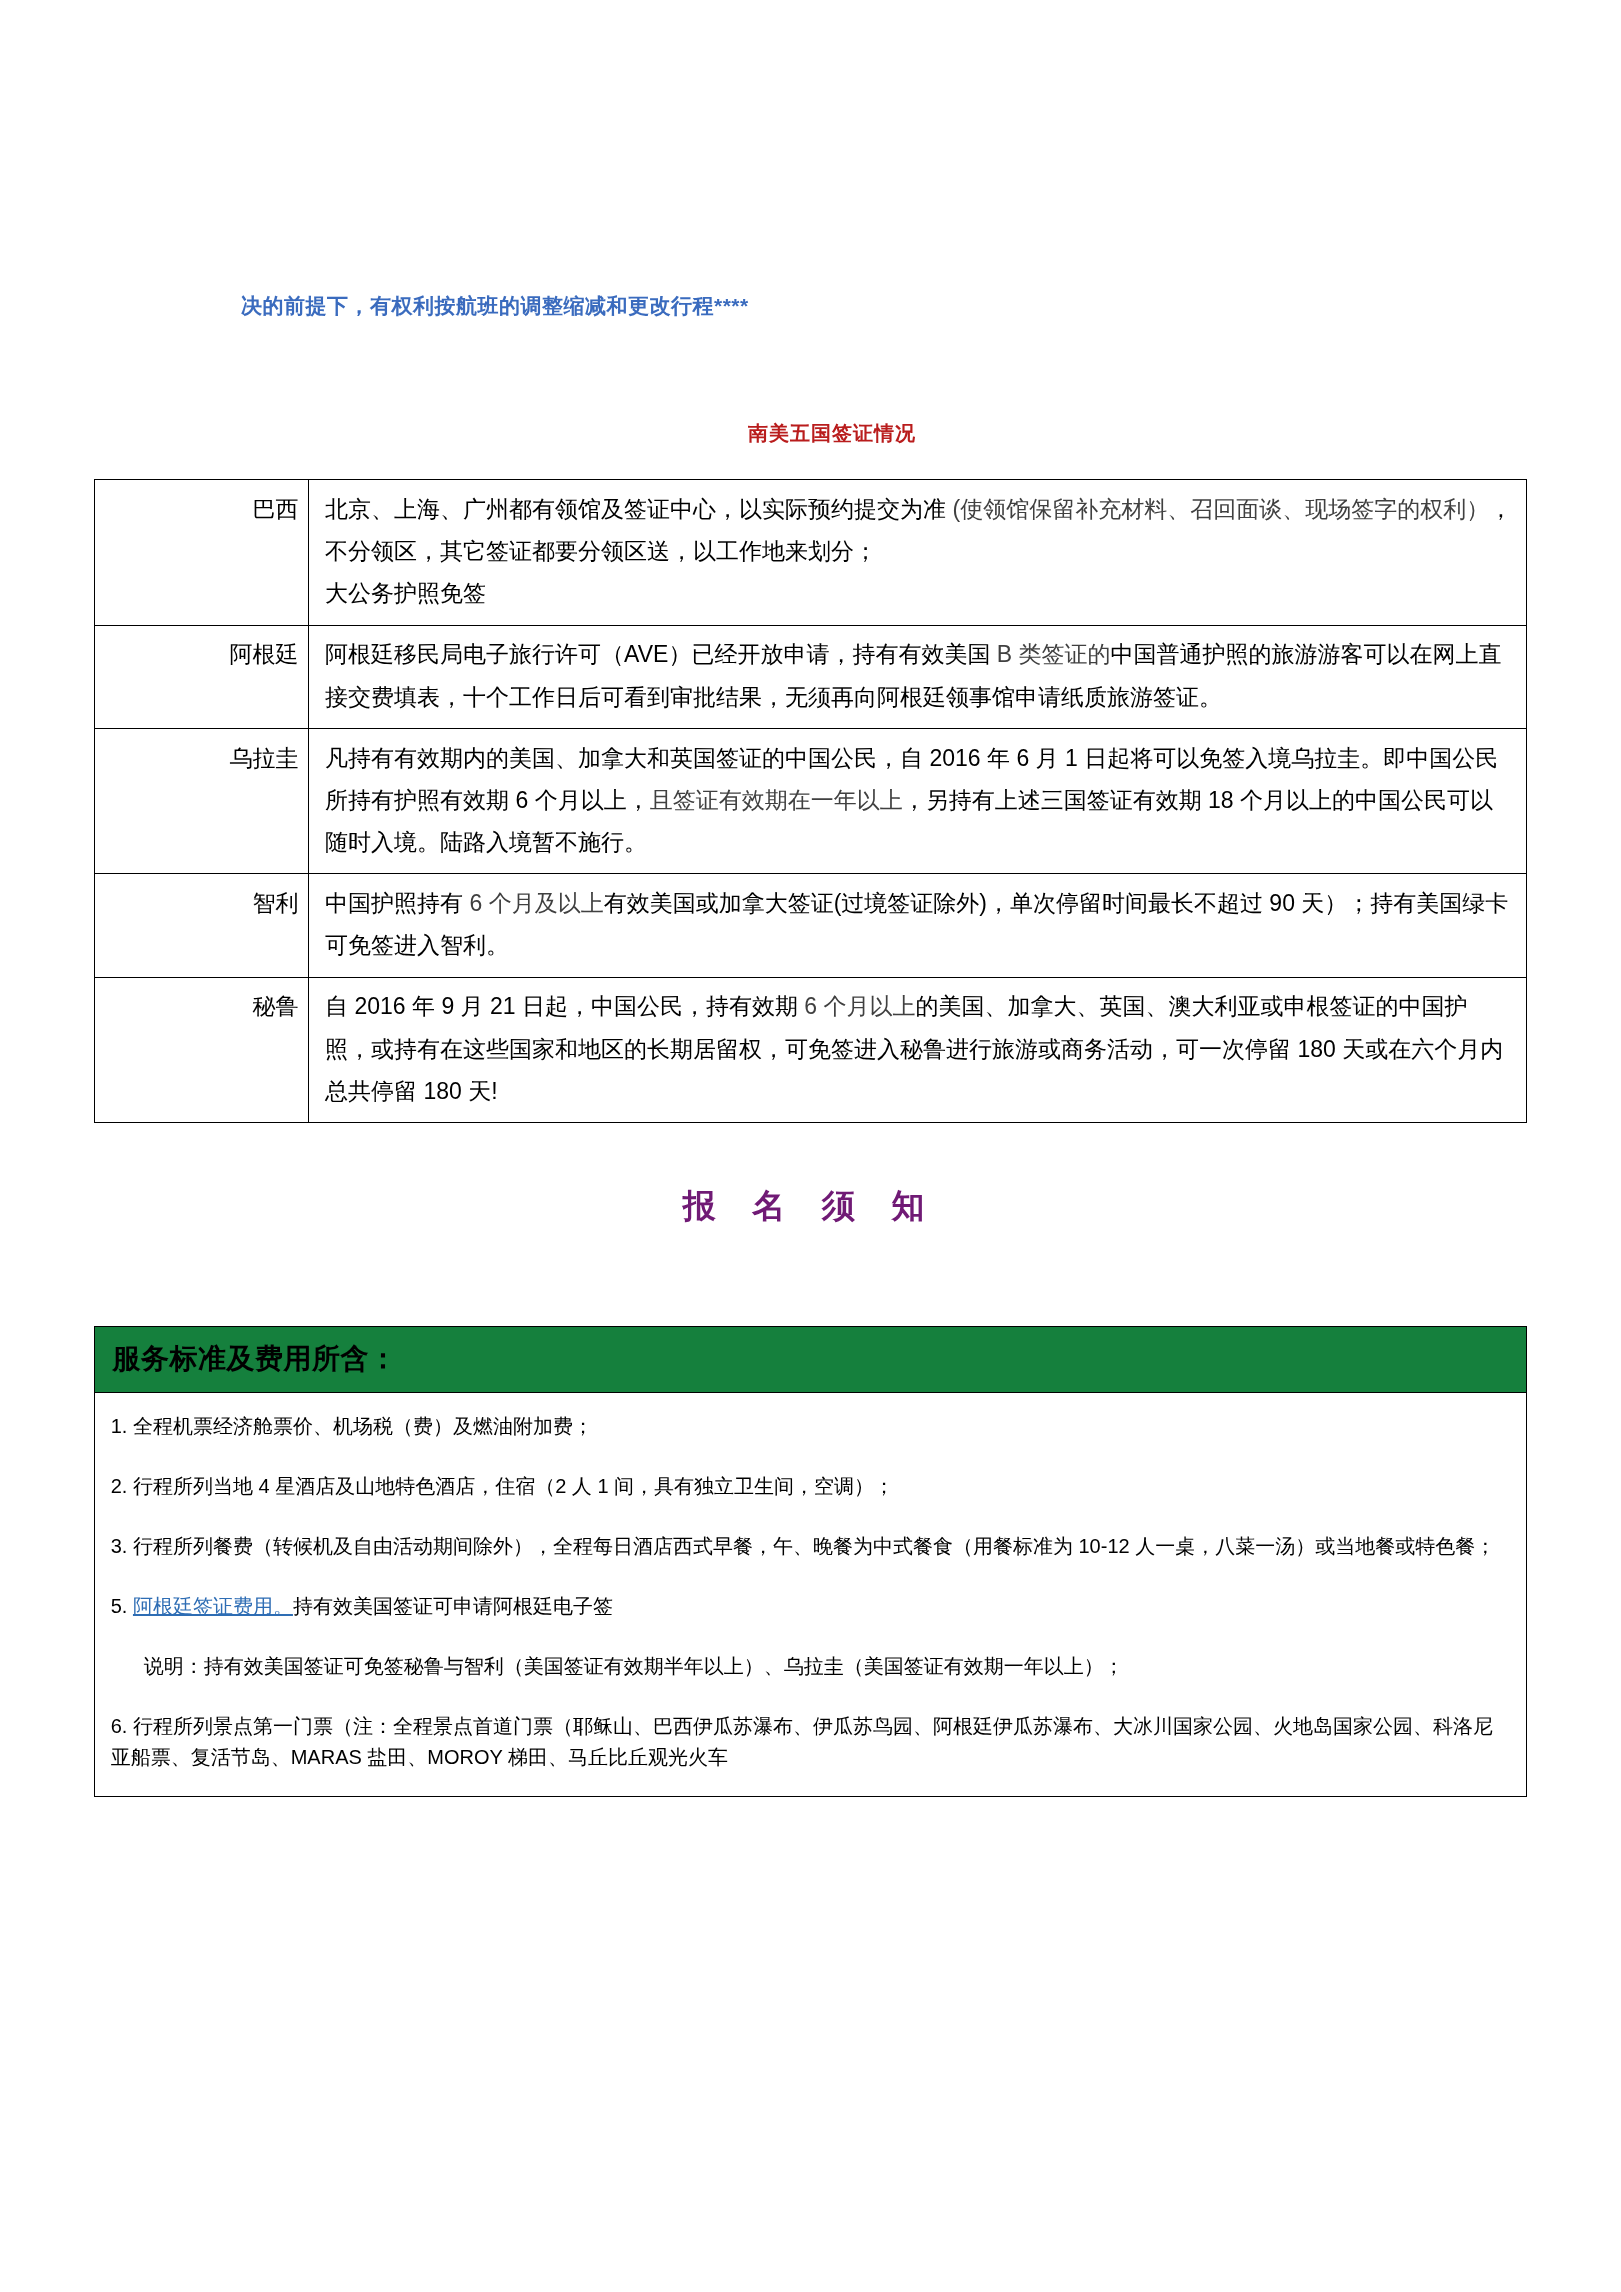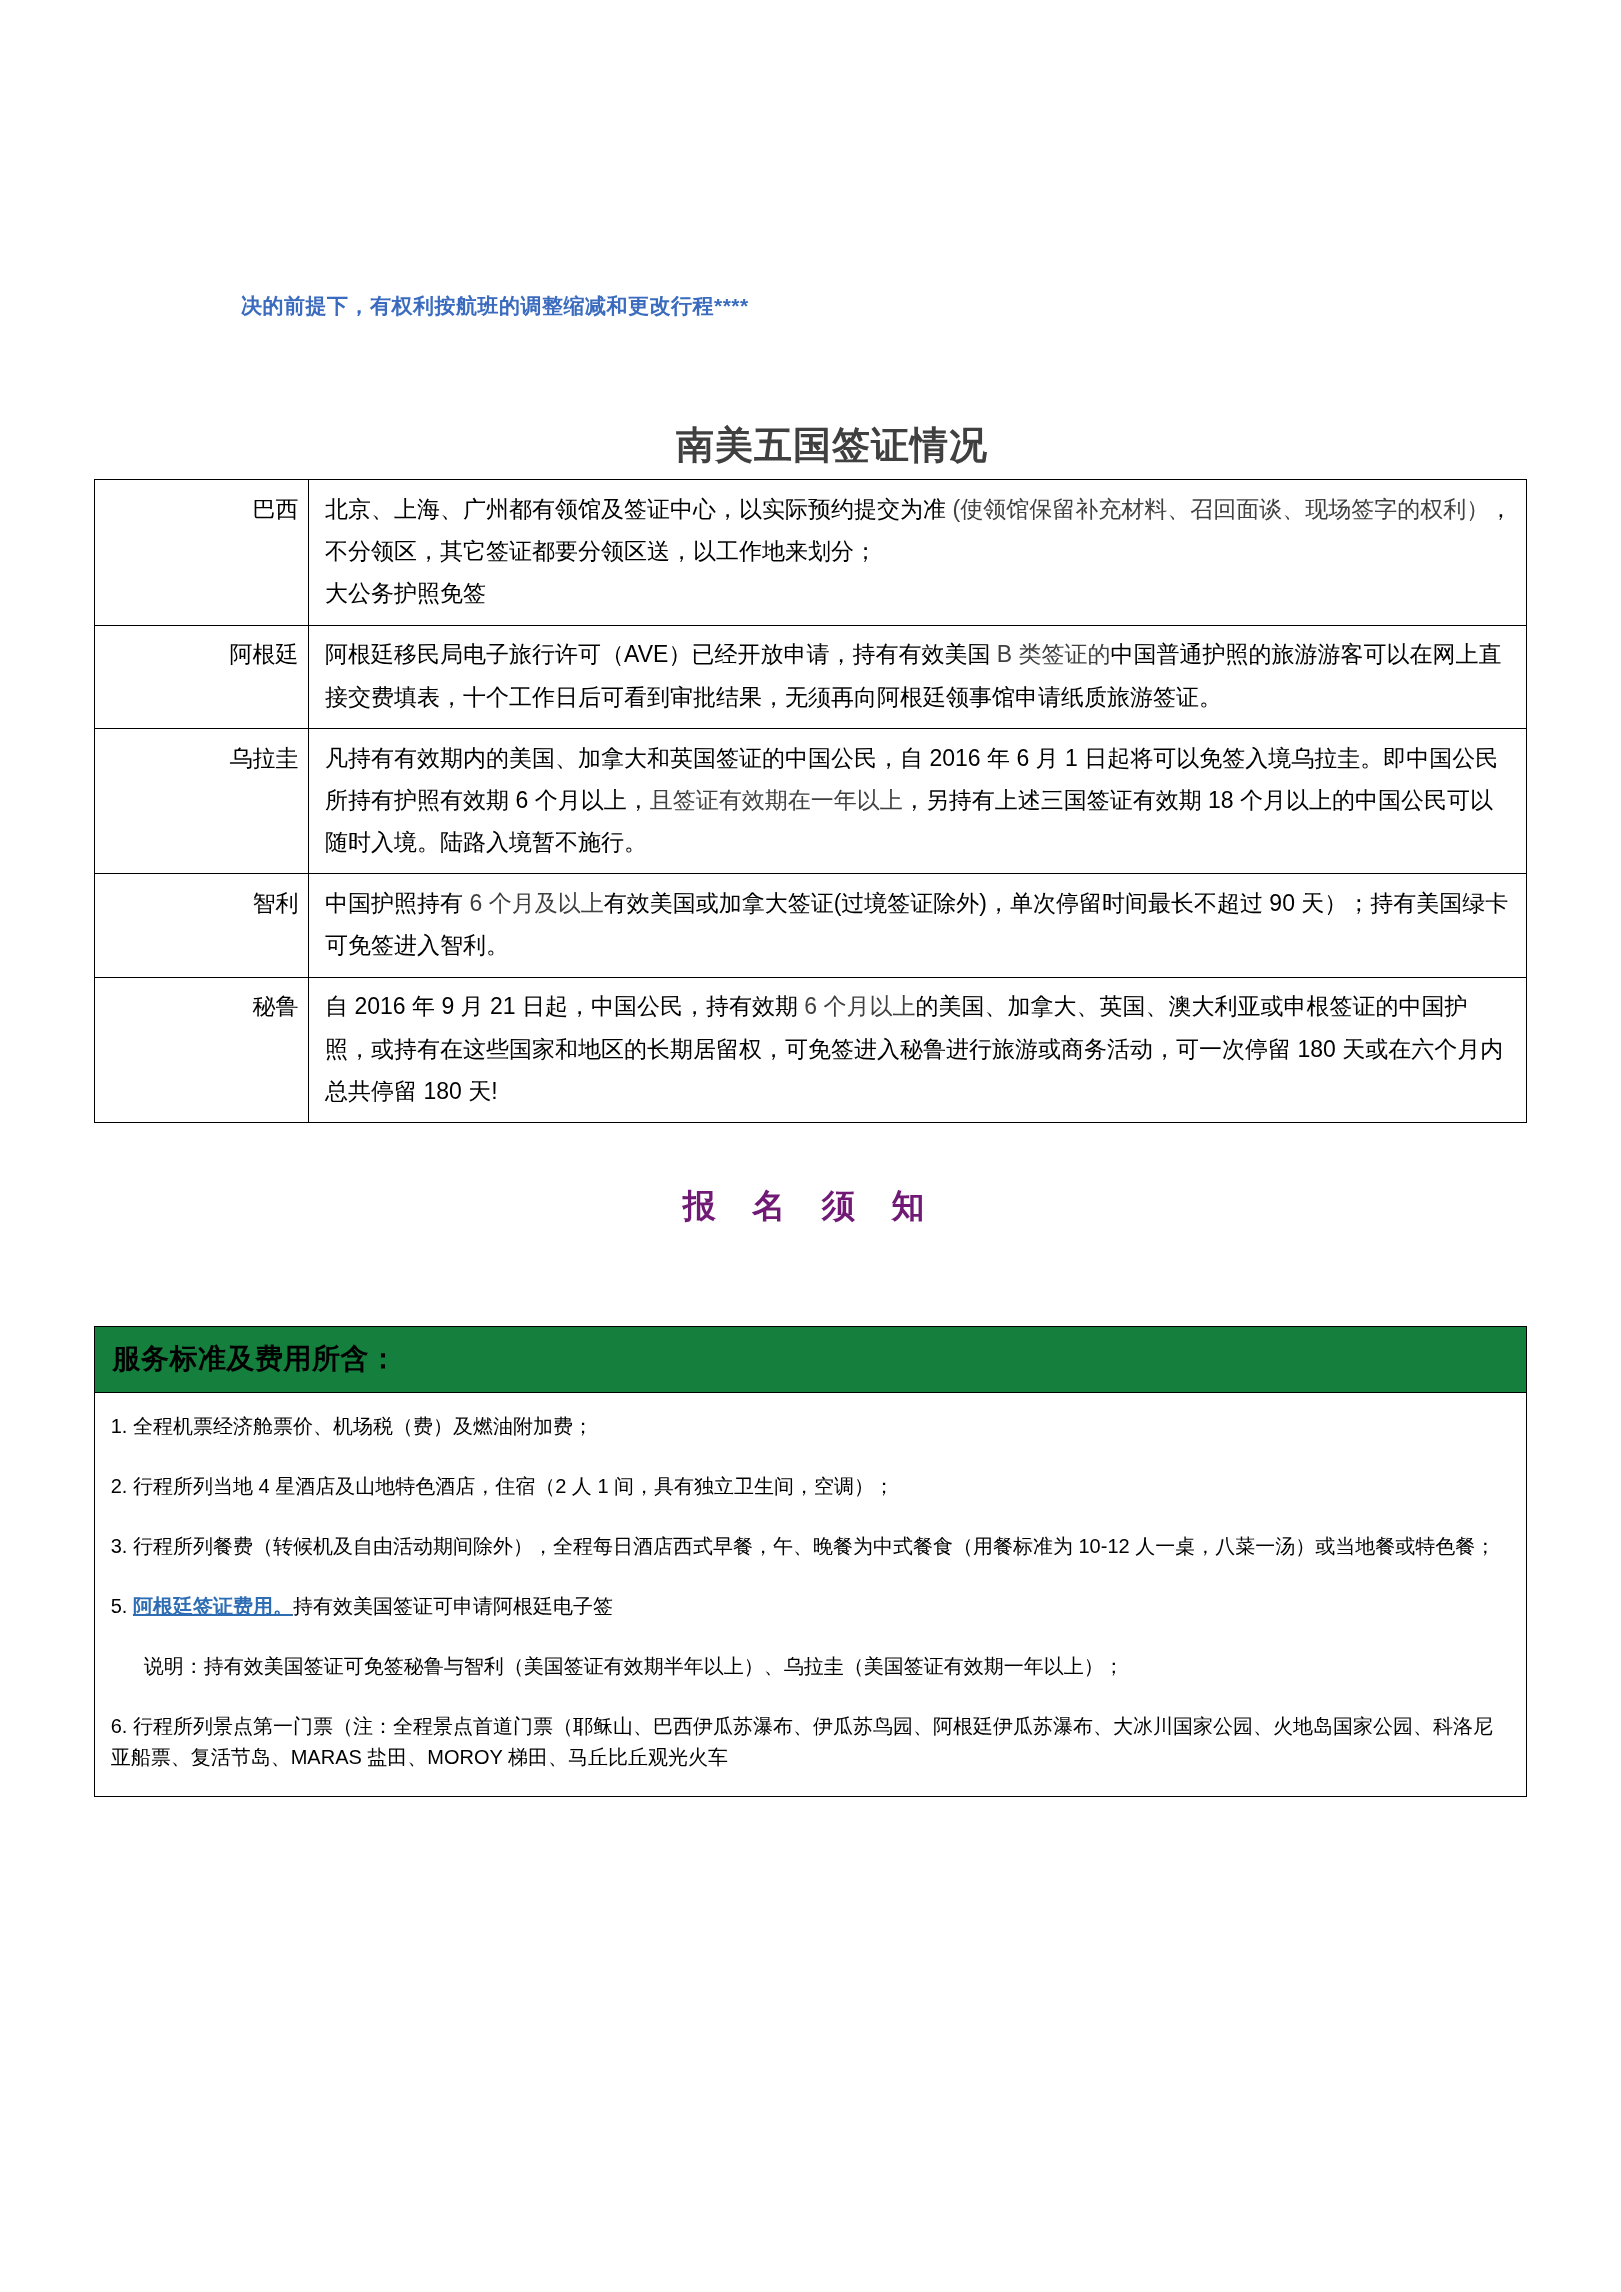--- a/index.html
+++ b/index.html
@@ -35,23 +35,23 @@
     white-space: nowrap;
   }
 
   
   .section-title {
     position: absolute;
     left: 0;
     right: 0;
     top: 420px;
     text-align: center;
-    font-size: 38px;
+    font-size: 20px;
     font-weight: bold;
-    color: #404040;
+    color: #b91c1c;
     letter-spacing: 1px;
     margin-left: 43px;
   }
 
   
   .visa-table {
     position: absolute;
     left: 94px;
     top: 479px;
     width: 1433px;
@@ -115,21 +115,21 @@
   .service-item {
     font-size: 20px;
     line-height: 1.55;
     color: #000;
     margin: 0 0 29px 0;
   }
   .service-item:last-child { margin-bottom: 0; }
   .service-item.indent { padding-left: 33px; }
   .blue-underline {
     color: #2E6DB4;
-    font-weight: bold;
+    font-weight: normal;
     text-decoration: underline;
   }
 </style>
 </head>
 <body>
 
 <div class="page">
 
   <div class="top-header">决的前提下，有权利按航班的调整缩减和更改行程****</div>
 

